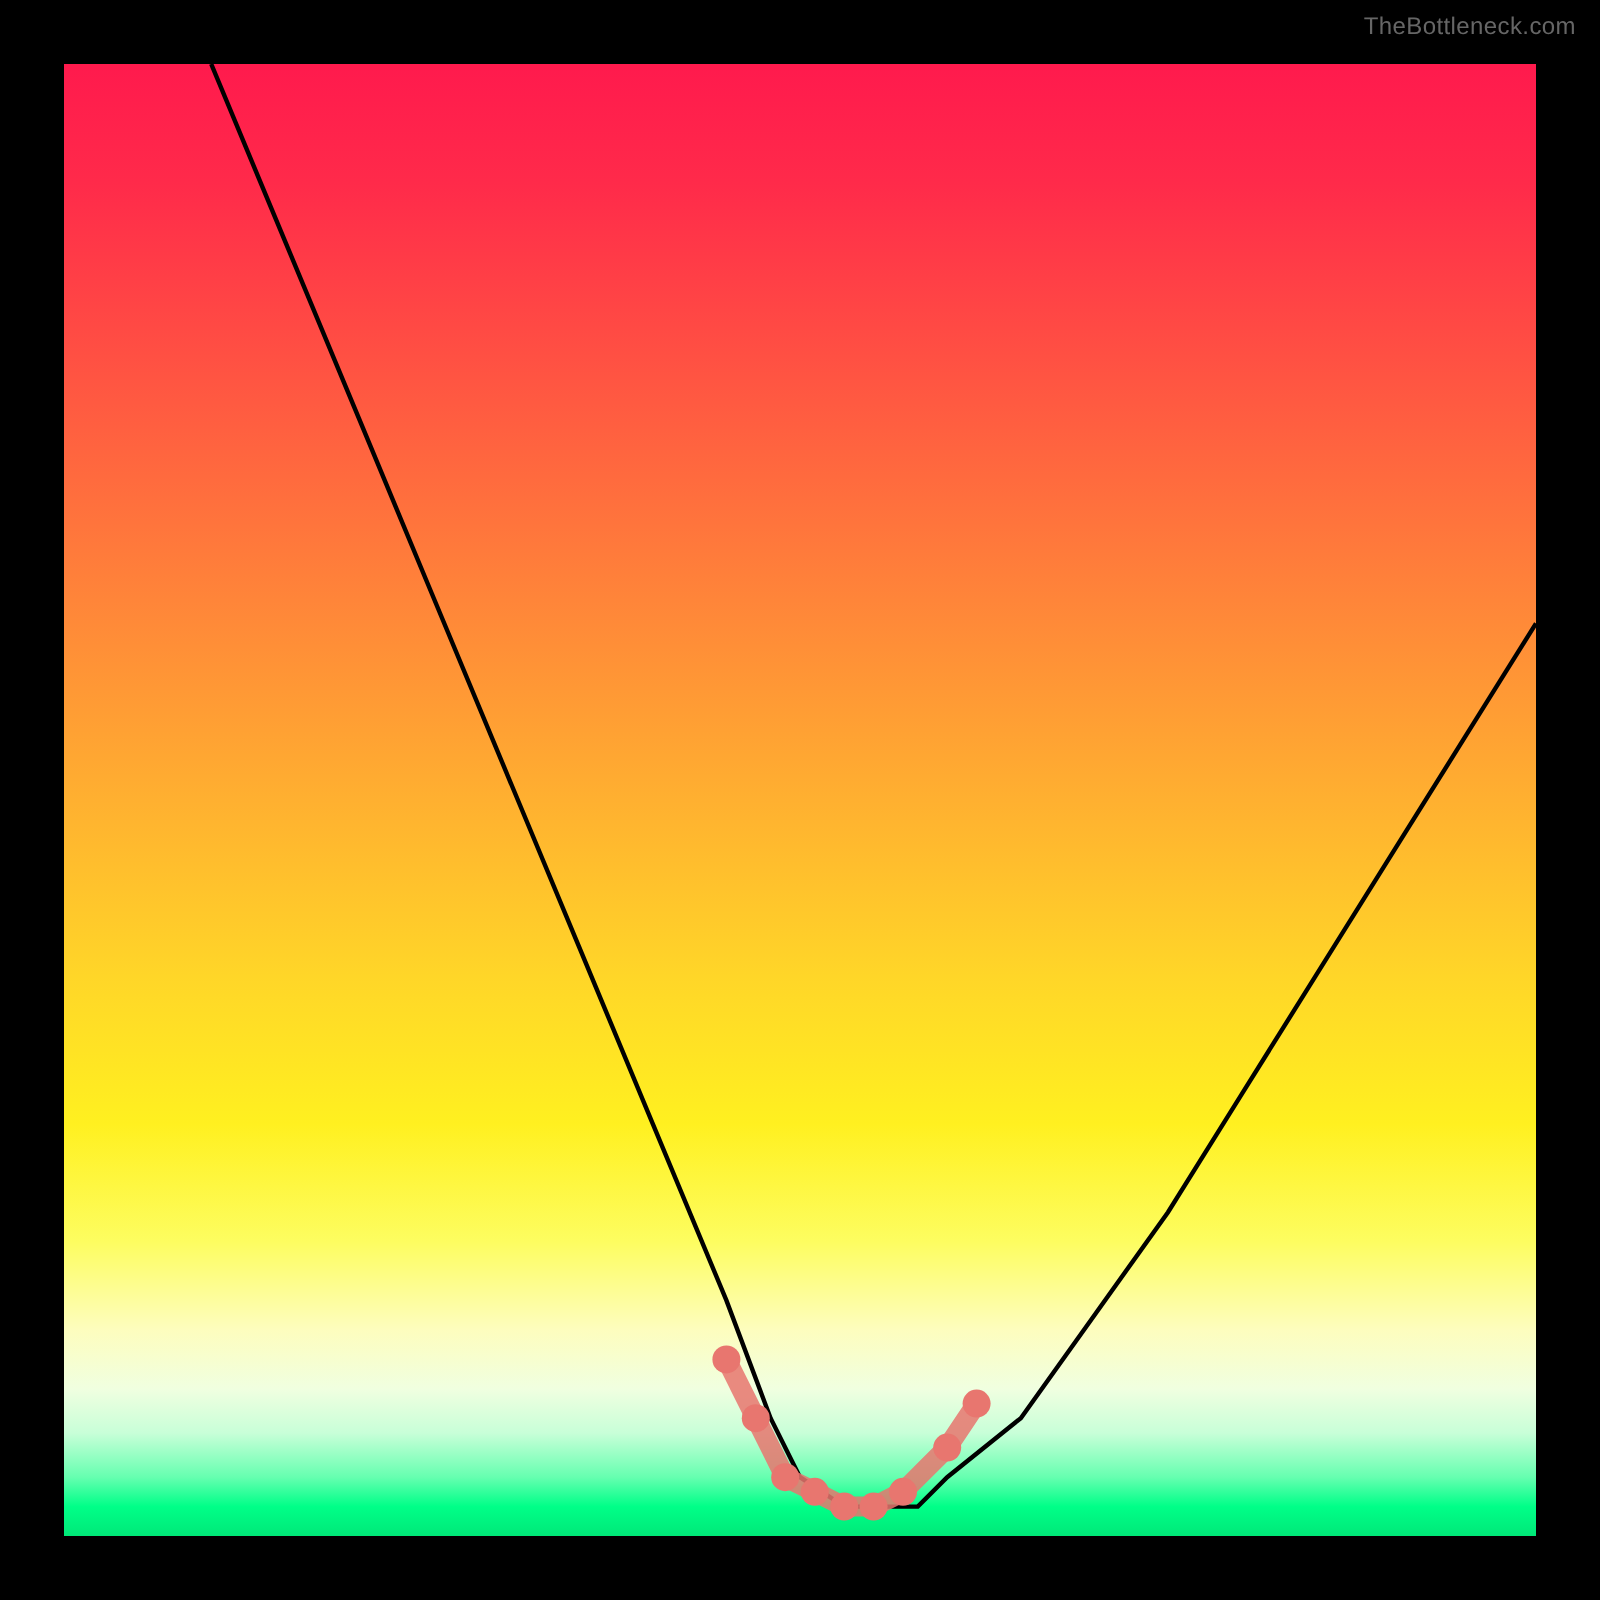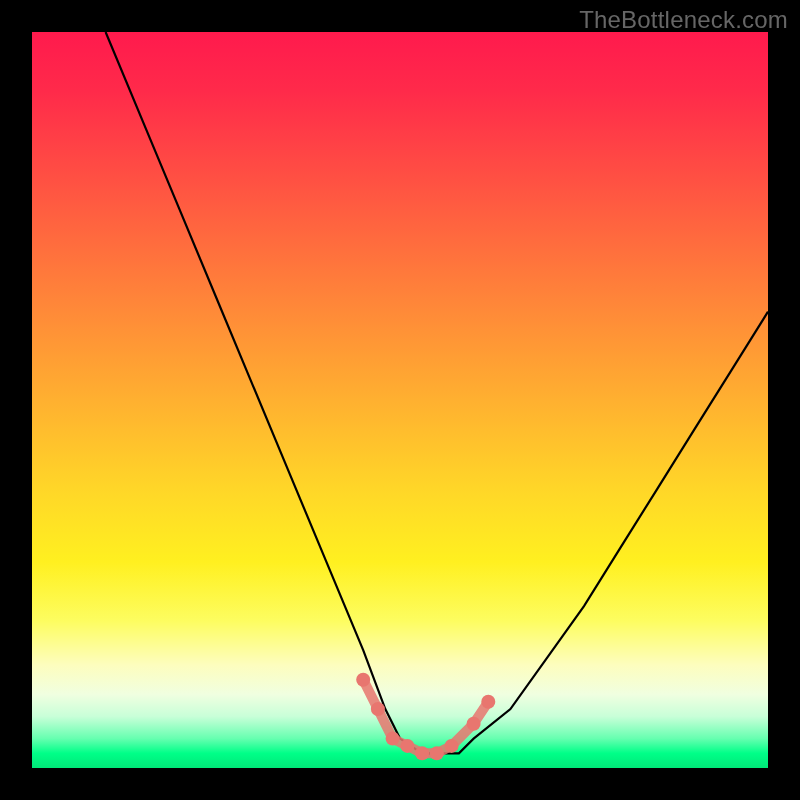--- a/index.html
+++ b/index.html
@@ -41,21 +41,21 @@
       #66ffb0 96%,
       #00ff88 98%,
       #00e878 100%
     );
   }
   .watermark {
     position: absolute;
     top: 6px;
     right: 12px;
     color: #666;
-    font-size: 24px;
+    font-size: 12px;
     font-weight: 500;
     letter-spacing: 0.2px;
   }
   svg.curves {
     position: absolute;
     top: 0;
     left: 0;
     width: 736px;
     height: 736px;
   }

